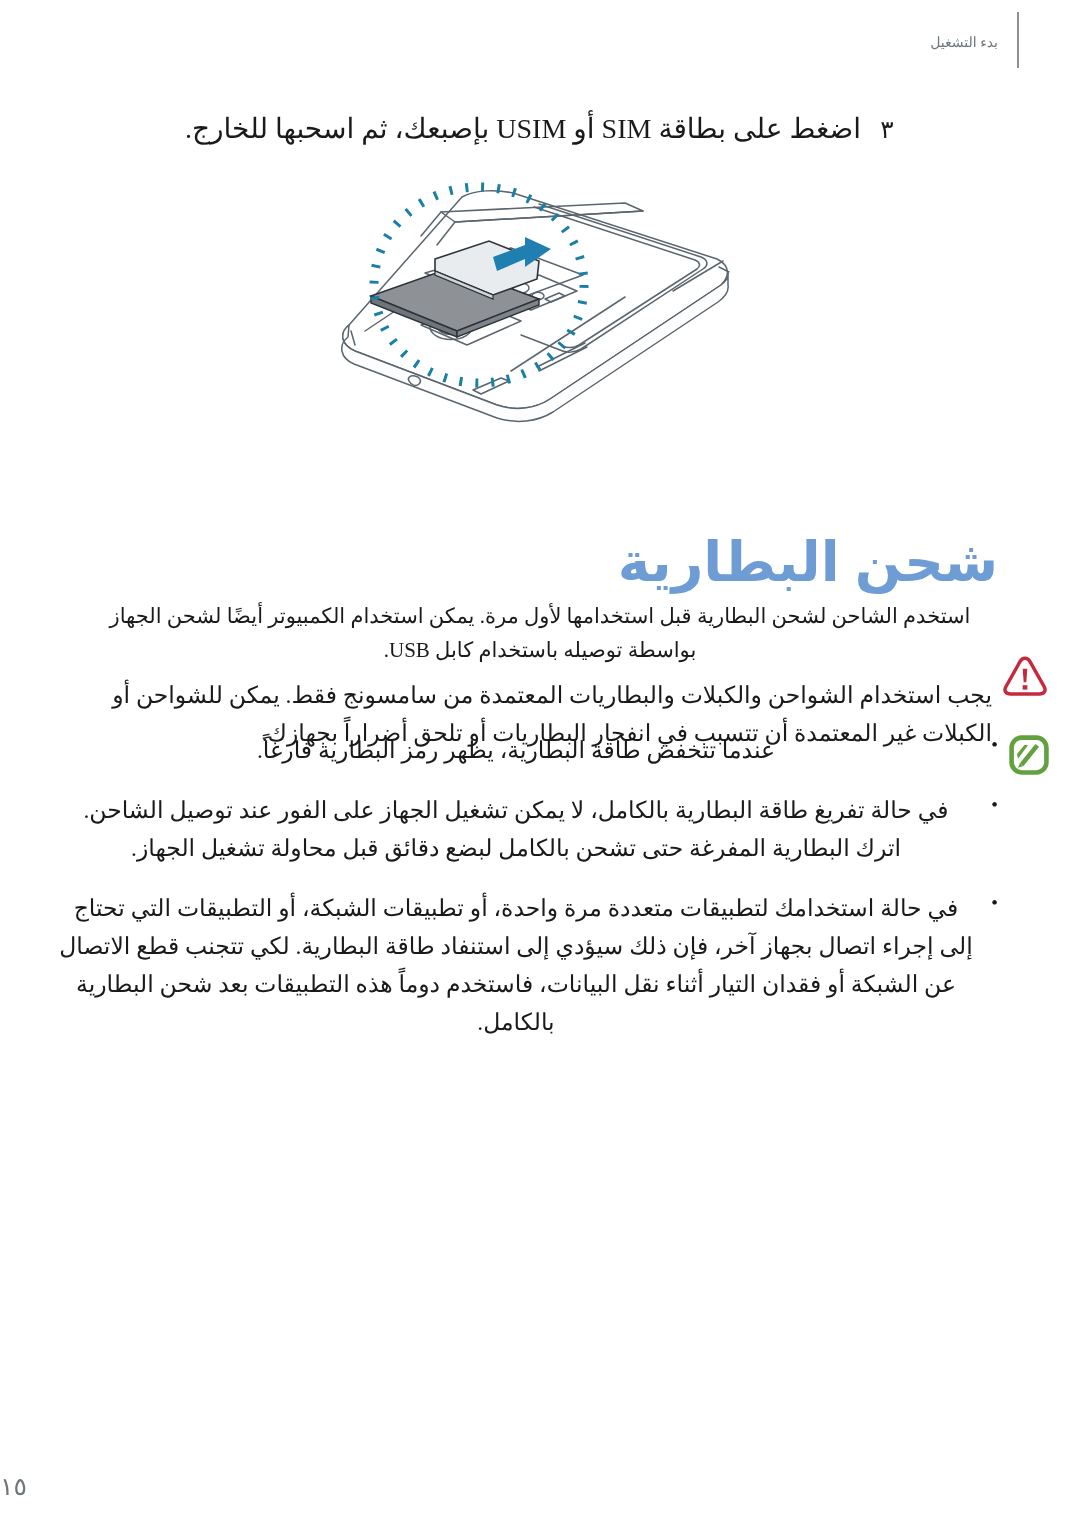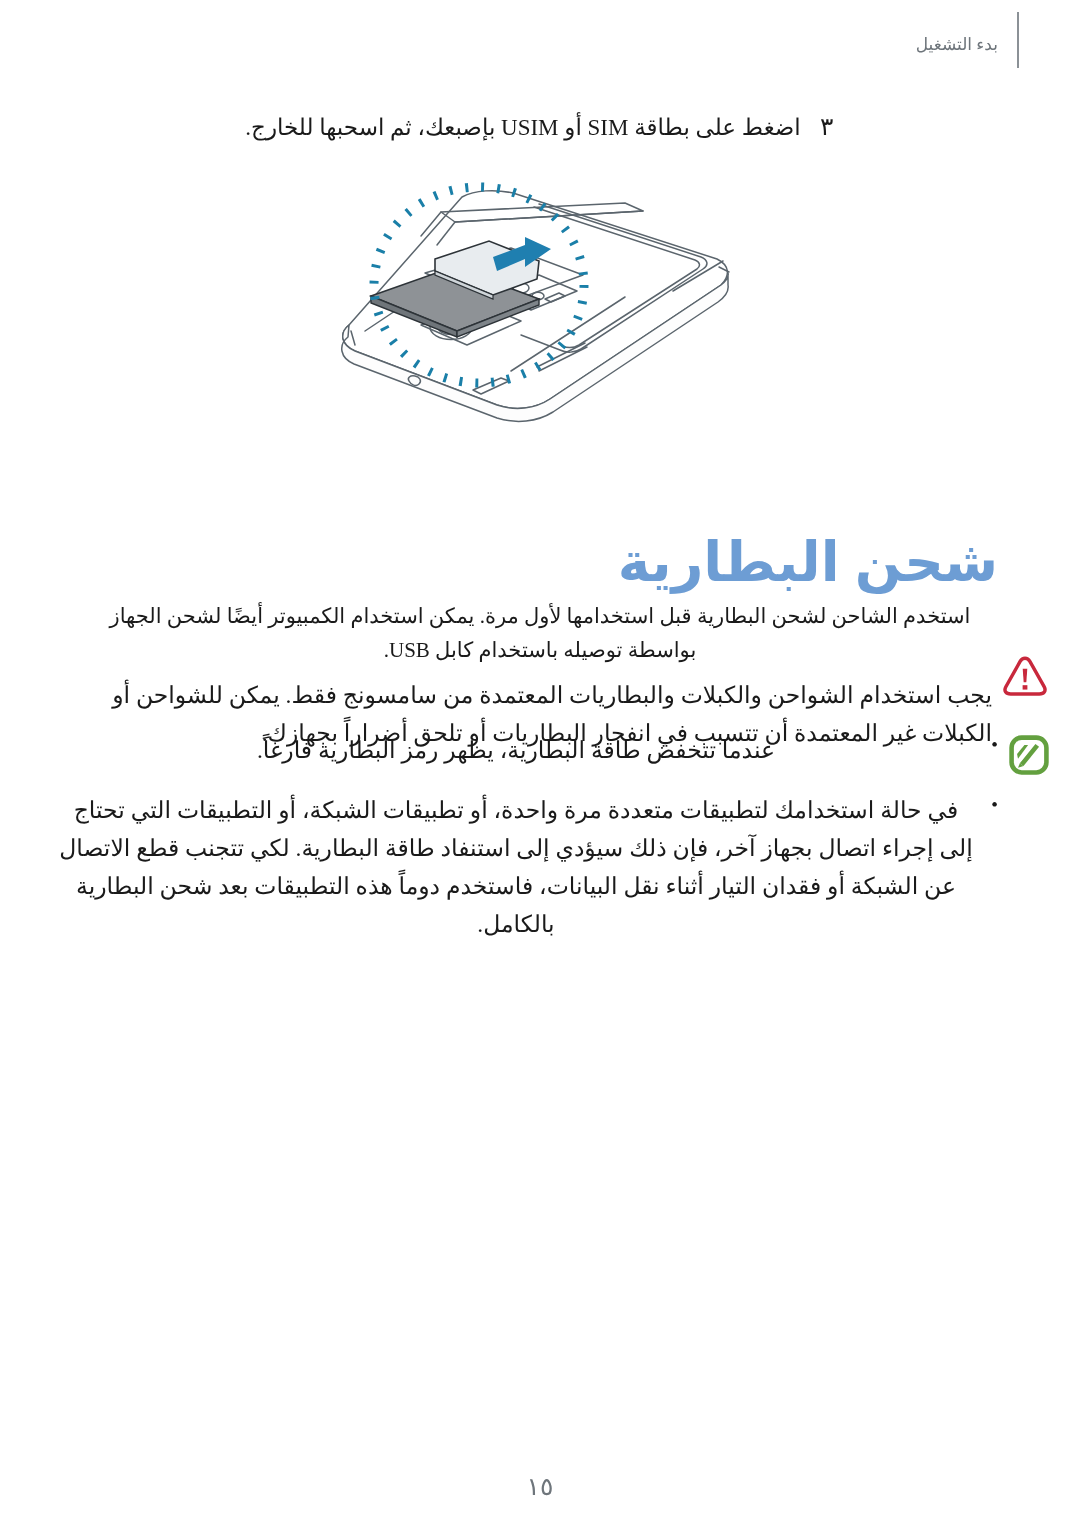--- a/index.html
+++ b/index.html
@@ -31,21 +31,21 @@
     right: 61px;
     width: 2px;
     height: 56px;
     background: #8b9196;
   }
   .header-title {
     position: absolute;
     top: 0;
     right: 82px;
     font-family: "Liberation Serif", "DejaVu Serif", serif;
-    font-size: 17px;
+    font-size: 14px;
     color: #6e757b;
     letter-spacing: 0.5px;
     white-space: nowrap;
   }
 
   
   .step-row {
     position: absolute;
     top: 112px;
     right: 0;
@@ -56,21 +56,21 @@
     align-items: baseline;
     gap: 18px;
   }
   .step-num {
     font-size: 25px;
     color: #1a1a1a;
     min-width: 16px;
     text-align: center;
   }
   .step-text {
-    font-size: 23px;
+    font-size: 28px;
     color: #1a1a1a;
     white-space: nowrap;
   }
 
   
   .figure {
     position: absolute;
     top: 175px;
     left: 50%;
     transform: translateX(-50%);
@@ -168,21 +168,21 @@
     line-height: 1.62;
     color: #1a1a1a;
   }
 
   
   .page-number {
     position: absolute;
     bottom: 26px;
     left: 0;
     right: 0;
-    text-align: center;
+    text-align: left;
     font-size: 25px;
     color: #6e757b;
     letter-spacing: 1px;
   }
 </style>
 </head>
 <body>
 
 <div class="page-header">
   <div class="header-rule"></div>
@@ -288,18 +288,19 @@
       <rect x="5" y="5" width="38" height="38" rx="11" ry="11" fill="none" stroke="#63a03f" stroke-width="5"></rect>
       <path d="M14 33 L 31 12 L 35 15 L 18 36 Z" fill="#63a03f"></path>
       <path d="M14 33 L 18 36 L 12 38 Z" fill="#63a03f"></path>
       <path d="M24 12 L 30 12 L 15 31 L 13 26 Z" fill="#ffffff"></path>
       <path d="M19 13 L 23 13 L 12 28 L 11 23 Z" fill="#63a03f"></path>
     </svg>
   </div>
   <div class="callout-body">
     <ul class="note-list">
       <li>عندما تتخفض طاقة البطارية، يظهر رمز البطارية فارغاً.</li>
+      <li>في حالة تفريغ طاقة البطارية بالكامل، لا يمكن تشغيل الجهاز على الفور عند توصيل الشاحن. اترك البطارية المفرغة حتى تشحن بالكامل لبضع دقائق قبل محاولة تشغيل الجهاز.</li>
       <li>في حالة استخدامك لتطبيقات متعددة مرة واحدة، أو تطبيقات الشبكة، أو التطبيقات التي تحتاج إلى إجراء اتصال بجهاز آخر، فإن ذلك سيؤدي إلى استنفاد طاقة البطارية. لكي تتجنب قطع الاتصال عن الشبكة أو فقدان التيار أثناء نقل البيانات، فاستخدم دوماً هذه التطبيقات بعد شحن البطارية بالكامل.</li>
     </ul>
   </div>
 </div>
 
 <div class="page-number">١٥</div>
 
 </body></html>

